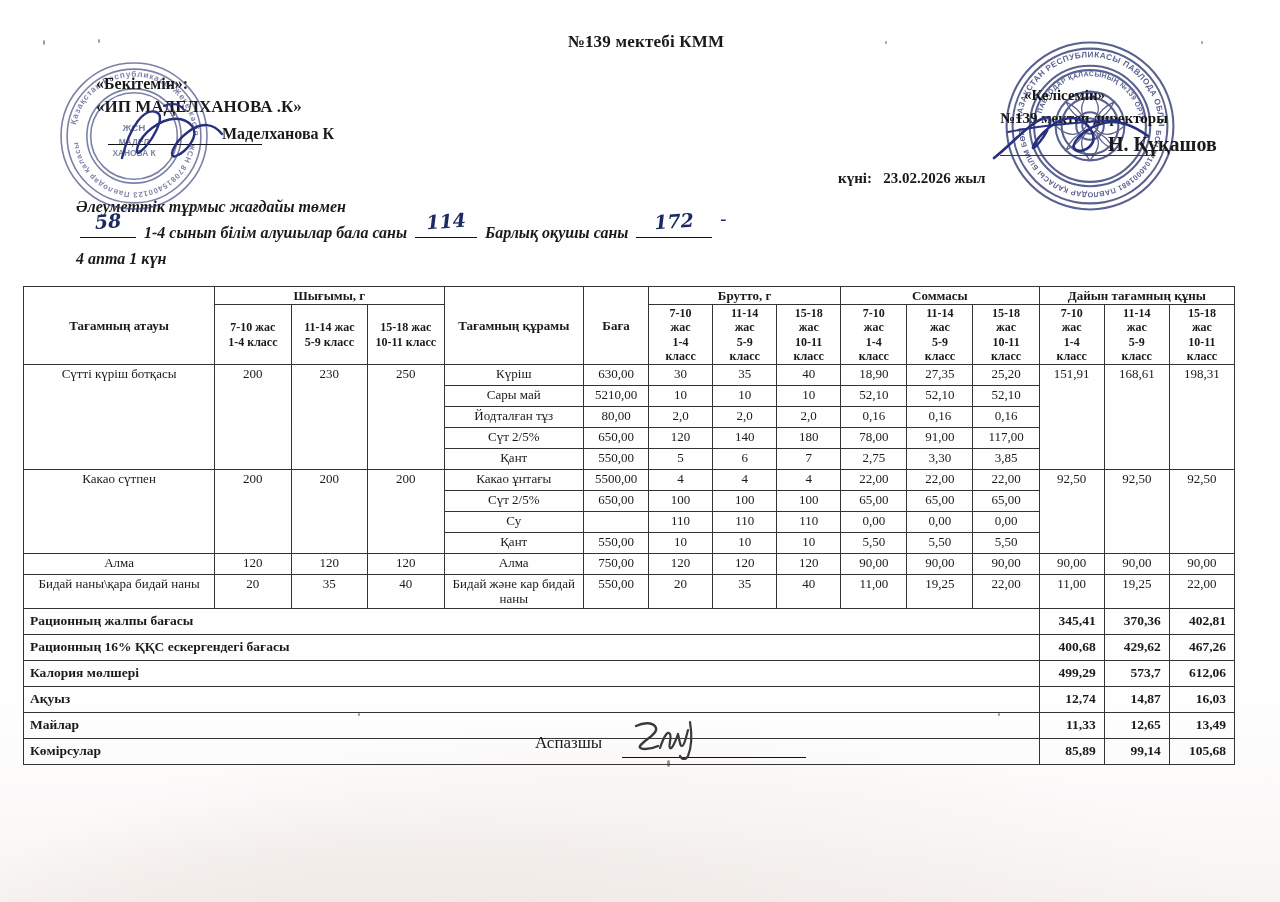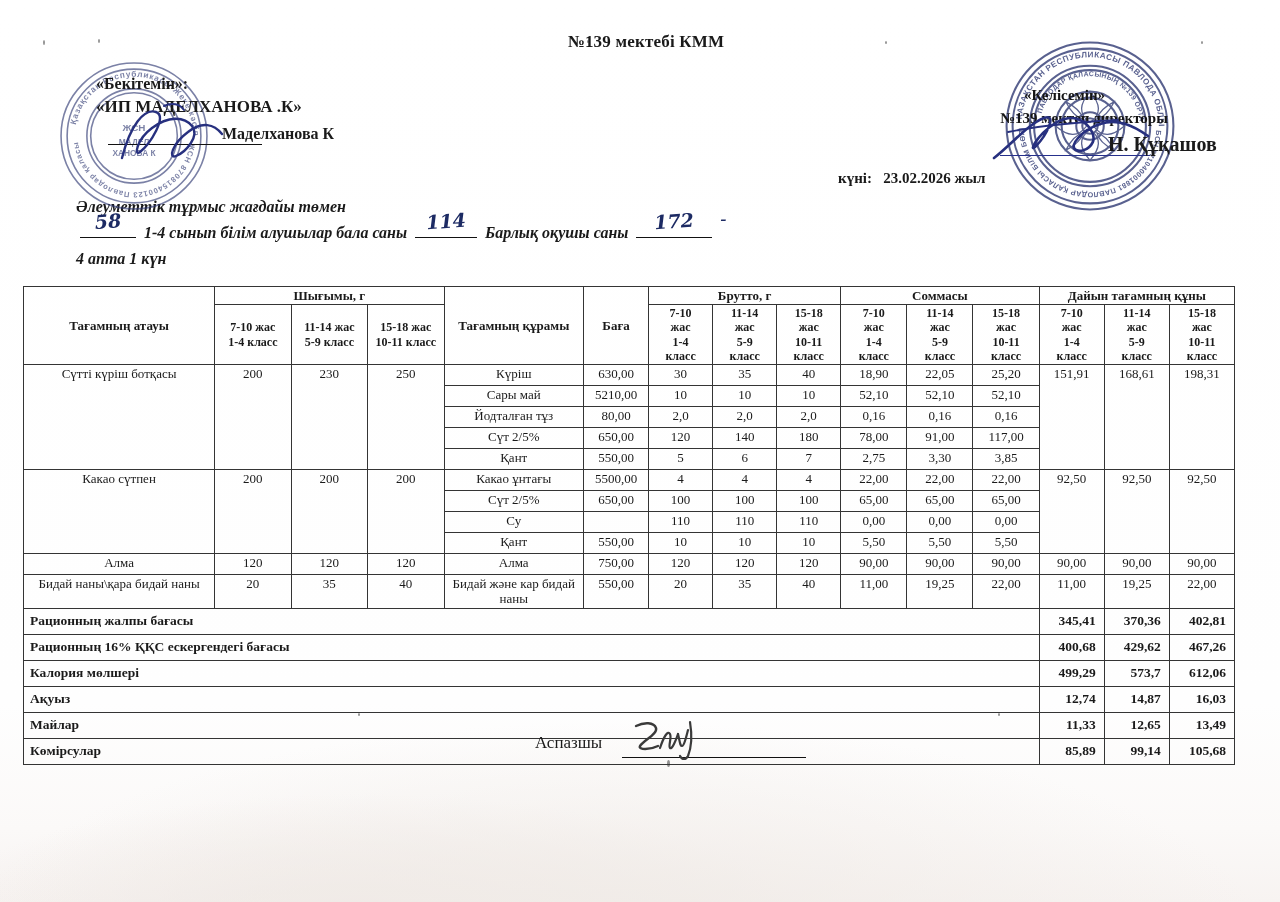--- a/index.html
+++ b/index.html
@@ -479,21 +479,21 @@
           <td class="name" rowspan="5">Сүтті күріш ботқасы</td>
           <td class="num" rowspan="5">200</td>
           <td class="num" rowspan="5">230</td>
           <td class="num" rowspan="5">250</td>
           <td class="comp">Күріш</td>
           <td class="price">630,00</td>
           <td class="num">30</td>
           <td class="num">35</td>
           <td class="num">40</td>
           <td class="num">18,90</td>
-          <td class="num">22,05</td>
+          <td class="num">27,35</td>
           <td class="num">25,20</td>
           <td class="ready" rowspan="5">151,91</td>
           <td class="ready" rowspan="5">168,61</td>
           <td class="ready" rowspan="5">198,31</td>
         </tr>
         <tr class="row-h">
           <td class="comp">Сары май</td>
           <td class="price">5210,00</td>
           <td class="num">10</td>
           <td class="num">10</td>

